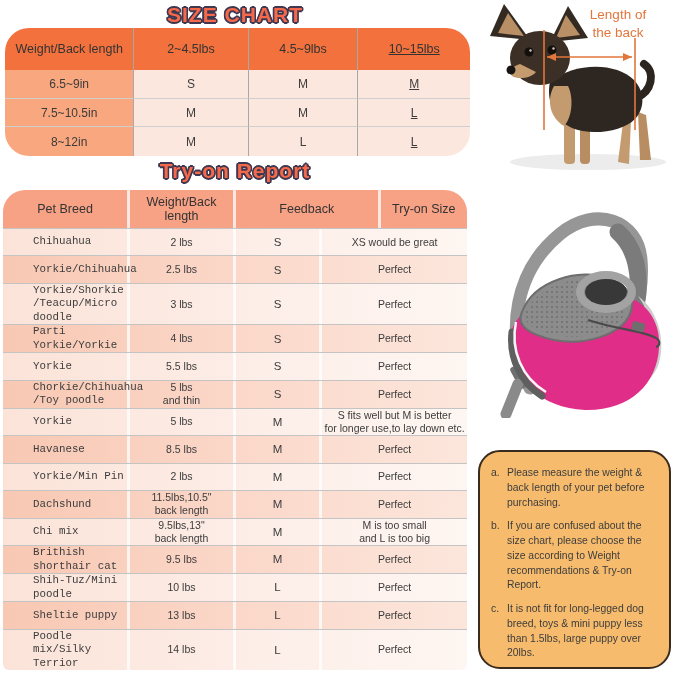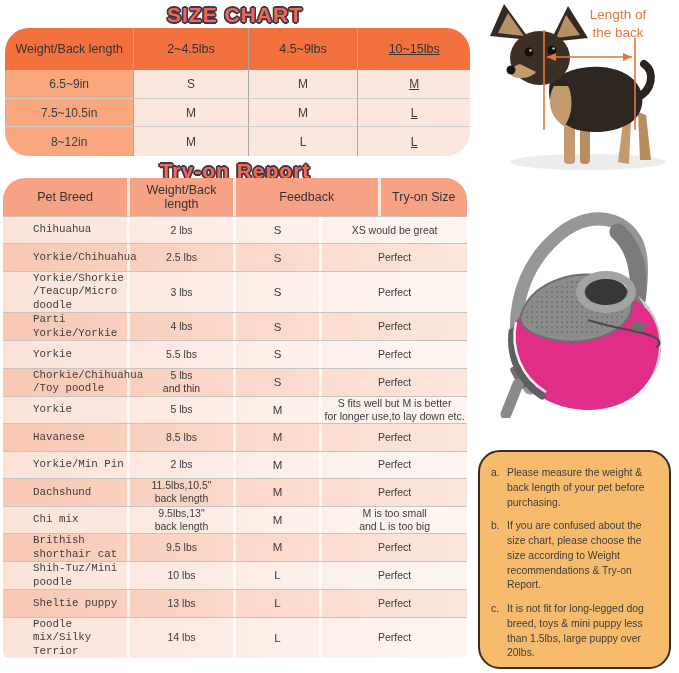--- a/index.html
+++ b/index.html
@@ -27,21 +27,21 @@
     font-size:12px; color:#3c3c3c; border-right:1px solid #a8a8a8; border-bottom:1px solid #cfcfcf; }
   .st-row.head .st-cell{ border-bottom:none; font-size:12.5px; color:#333; }
   .st-cell:last-child{ border-right:none; }
   .st-row:last-child .st-cell{ border-bottom:none; }
   .st-c1{ width:27.8%; background:#f9a77e; }
   .st-c2{ width:24.6%; } .st-c3{ width:23.6%; } .st-c4{ width:24%;text-decoration:underline; }
   .st-row.head .st-c1{ background:transparent; }
   .st-row:not(.head) .st-c2, .st-row:not(.head) .st-c3, .st-row:not(.head) .st-c4{ background:#fbe7dd; }
 
   
-  .tryon-table{ position:absolute; left:3px; top:178px; width:464px; height:480px;
+  .tryon-table{ position:absolute; left:3px; top:190px; width:464px; height:480px;
     border-radius:22px 22px 6px 6px; overflow:hidden; display:flex; flex-direction:column; }
   .tr-head{ flex:0 0 38px; background:#f7a185; display:flex; }
   .tr-body{ flex:1; display:flex; flex-direction:column; }
   .tr-row{ display:flex; flex:1; border-top:1px solid #c4c4c4; }
   .tr-row.alt0{ background:linear-gradient(90deg,#fbe3d8 0%,#fdeee8 55%,#fef6f2 100%); }
   .tr-row.alt1{ background:linear-gradient(90deg,#f8c8b3 0%,#fbd9cb 55%,#fce6dc 100%); }
   .th,.td{ display:flex; align-items:center; justify-content:center; text-align:center;
     border-right:3px solid rgba(255,255,255,0.75); white-space:pre-line; }
   .th:last-child,.td:last-child{ border-right:none; }
   .th{ font-size:12.5px; color:#333; }

